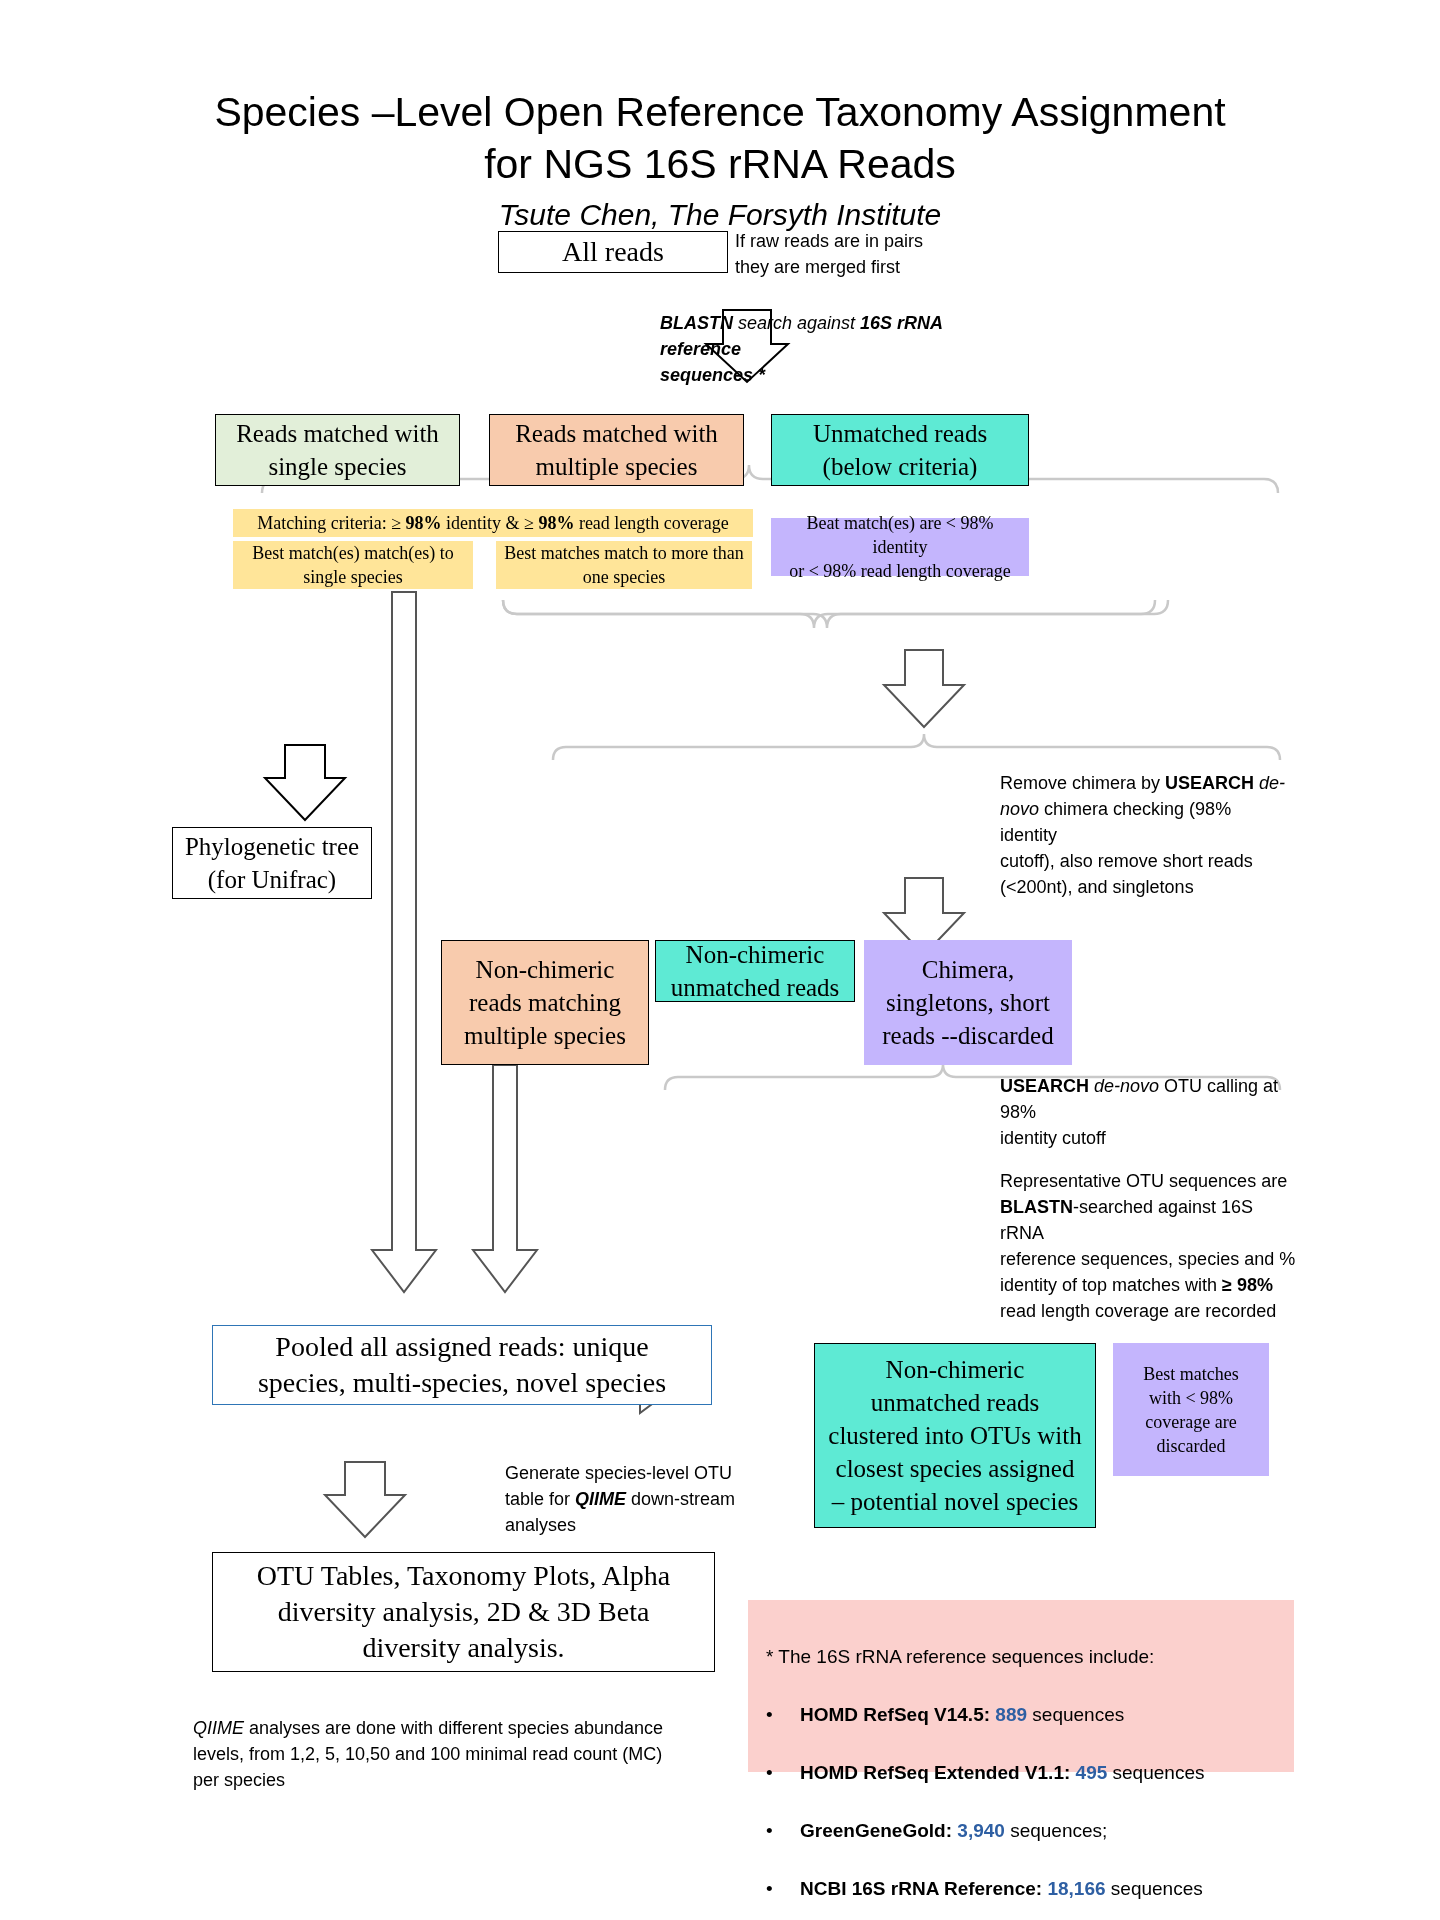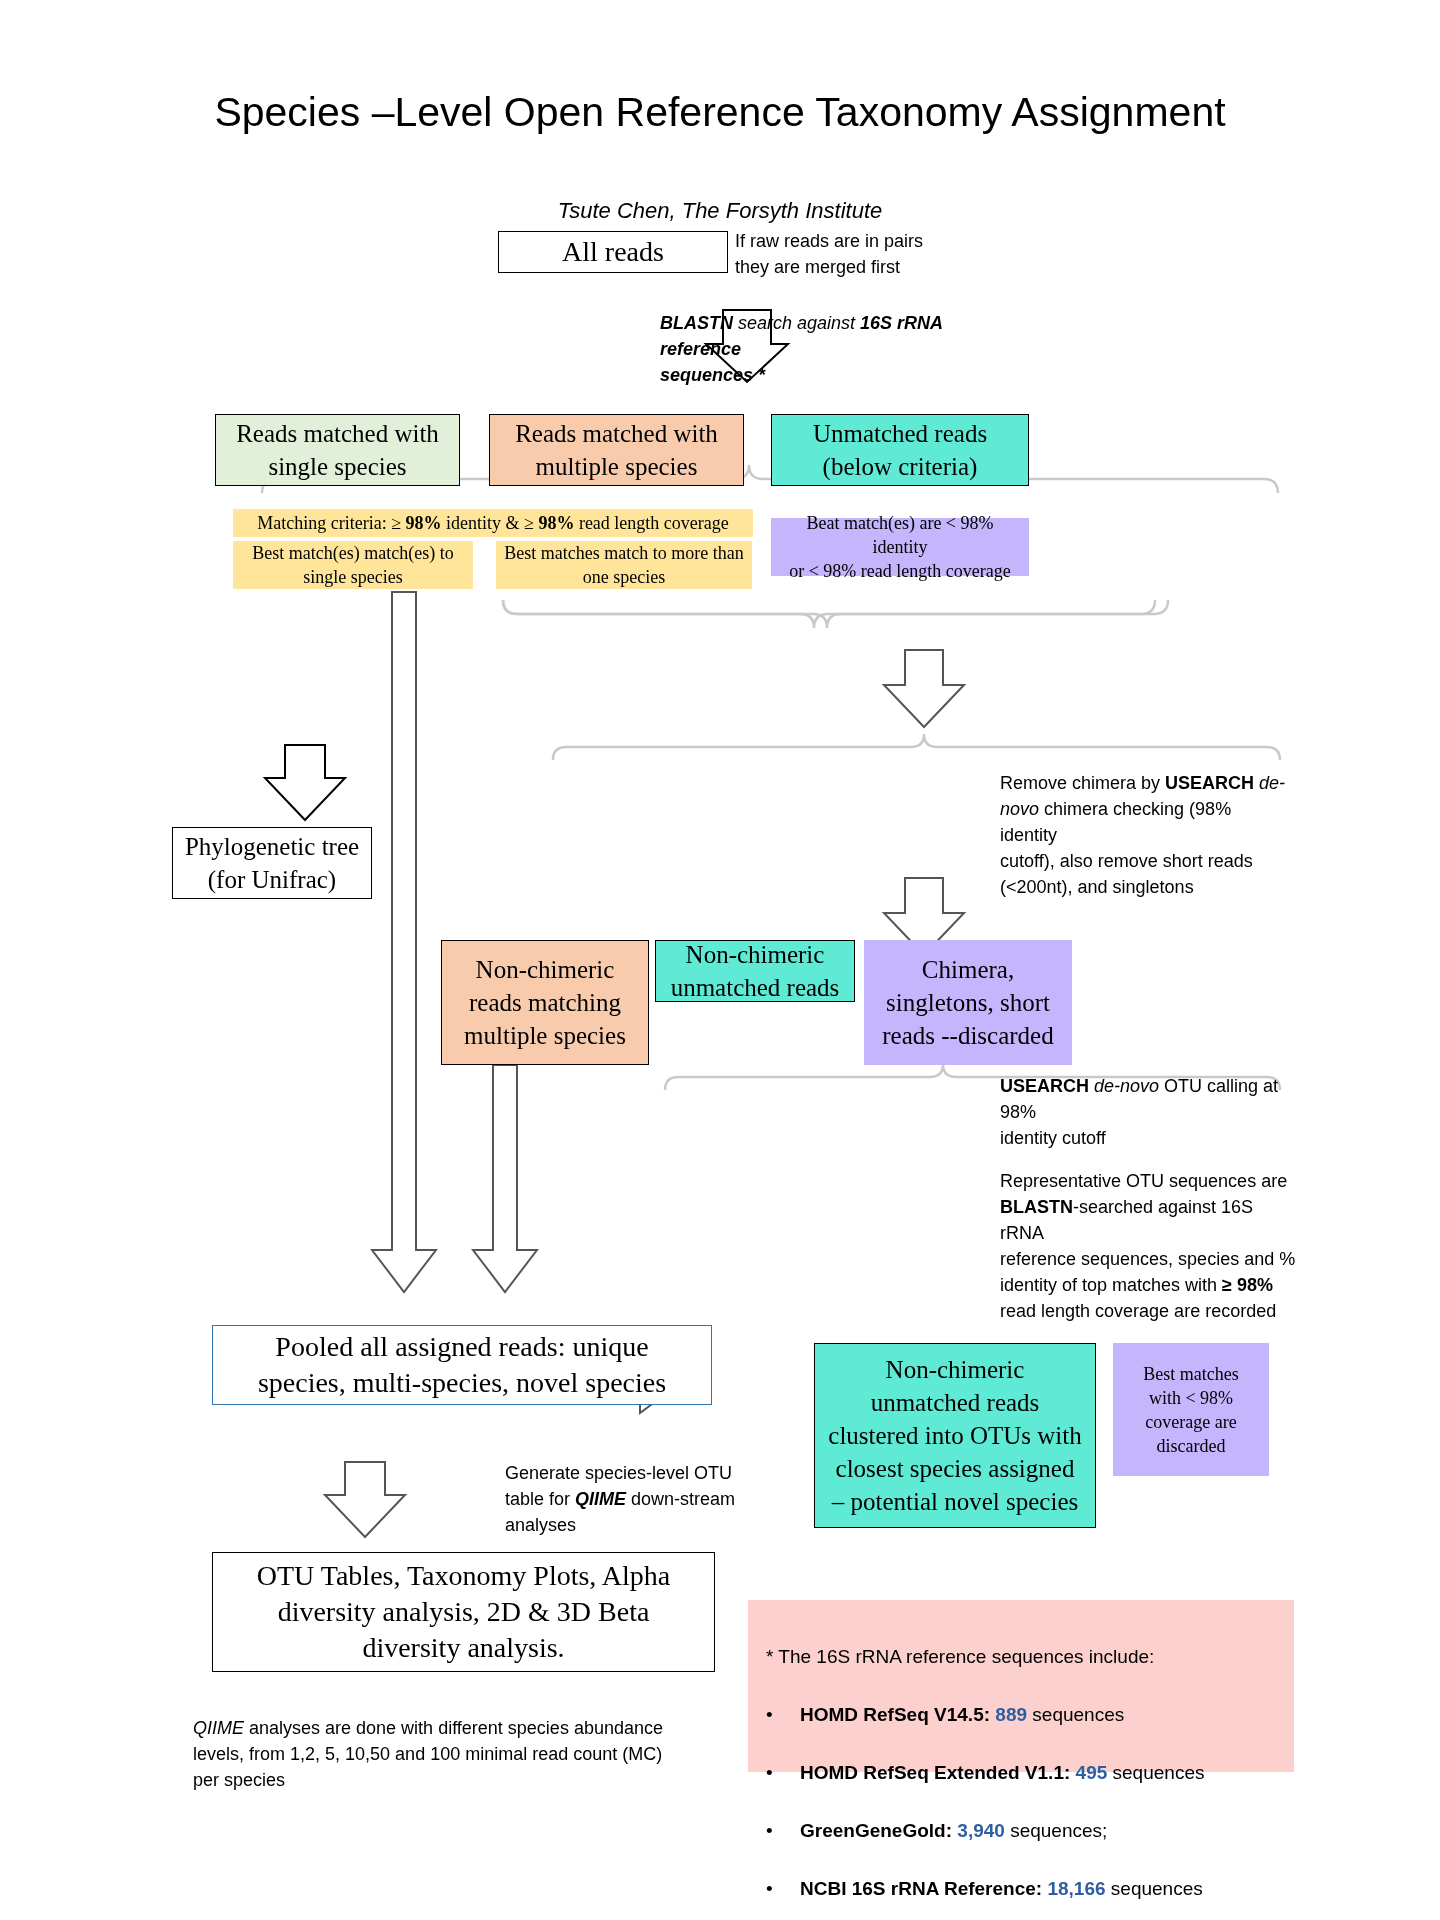--- a/index.html
+++ b/index.html
@@ -8,21 +8,21 @@
     font-family:"Liberation Sans", sans-serif;color:#000;
   }
   .abs{position:absolute;}
   
   #title{
     top:86px;left:0;width:1440px;text-align:center;
     font-size:41px;line-height:52px;font-weight:400;
   }
   #subtitle{
     top:198px;left:0;width:1440px;text-align:center;
-    font-size:22px;font-style:italic;
+    font-size:30px;font-style:italic;
   }
   
   .box{
     box-sizing:border-box;display:flex;align-items:center;justify-content:center;
     text-align:center;padding:4px 8px;font-family:Liberation Serif, serif;
   }
   .b-plain{border:1.5px solid #000;background:#fff;}
   .b-blue-border{border:1.5px solid #2e75b6;background:#fff;}
   .c-green{background:#e2efd9;border:1.5px solid #000;}
   .c-orange{background:#f8cbad;border:1.5px solid #000;}
@@ -43,20 +43,21 @@
   .refbox{padding:14px 18px 18px 18px;box-sizing:border-box;}
   .refbox .ln{font-size:19px;line-height:30px;white-space:nowrap;margin-top:28px;}
   .refbox .num{color:#2e5fa3;font-weight:bold;}
   .refbox .bullet{display:inline-block;width:34px;}
 </style>
 </head>
 <body>
 
 <div class="abs" id="title">
   <div>Species –Level Open Reference Taxonomy Assignment</div>
+  <div>for NGS 16S rRNA Reads</div>
 </div>
 <div class="abs" id="subtitle">Tsute Chen, The Forsyth Institute</div>
 
 <svg id="arrows" viewBox="0 0 1440 1920" width="1440" height="1920" xmlns="http://www.w3.org/2000/svg">
   <g fill="#ffffff" stroke="#000000" stroke-width="2">
 
     <polygon points="733,378 733,412 716,412 757,450 798,412 781,412 781,378" transform="translate(-10,-68)"></polygon>
   </g>
 
   <g fill="none" stroke="#c9c9c9" stroke-width="2.5">

